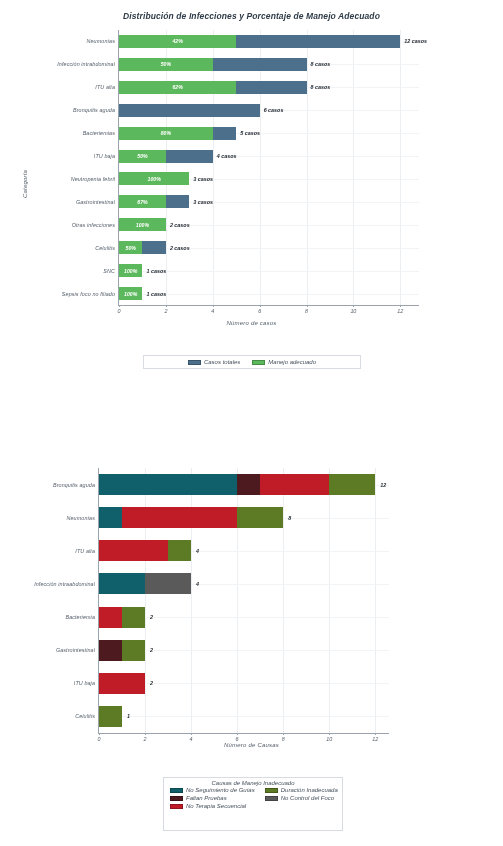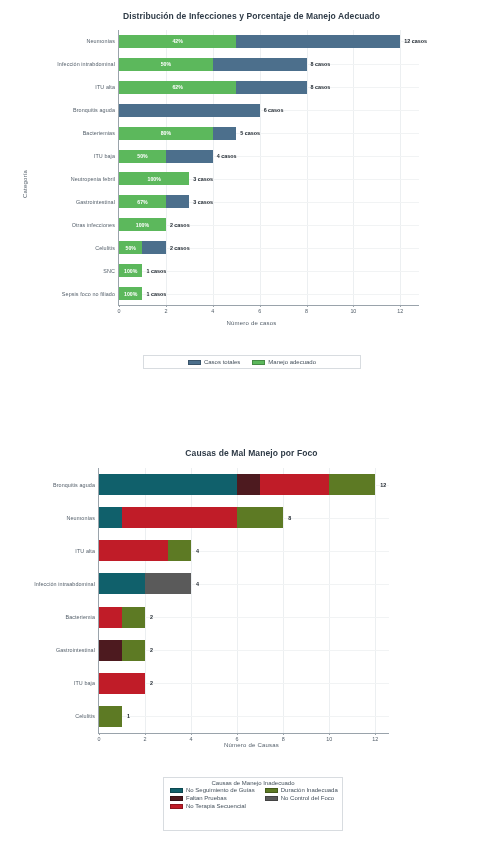--- a/index.html
+++ b/index.html
@@ -1,17 +1,17 @@
 <!DOCTYPE html>
 <html><head>
 <meta charset="utf-8">
 <style>
   html,body{margin:0;padding:0;background:#ffffff;}
   body{width:503px;height:846px;font-family:"Liberation Sans",sans-serif;color:#3f4a55;overflow:hidden;}
-  .page{position:relative;width:414px;height:846px;}
+  .page{position:relative;width:414px;height:846px;font-style:italic;}
 
   
   .figure{position:absolute;left:0;width:503px;background:#fff;}
   .fig-title{text-align:center;font-size:8.5px;font-weight:bold;color:#2f3b47;letter-spacing:.1px;}
 
   .plotwrap{position:relative;}
   .ylabel{position:absolute;writing-mode:vertical-rl;transform:rotate(180deg);font-size:6px;color:#55606b;letter-spacing:.2px;}
   .xlabel{position:absolute;text-align:center;font-size:6px;color:#55606b;letter-spacing:.2px;width:100%;}
 
   .plot{position:absolute;border-left:1px solid #9aa3ab;border-bottom:1px solid #9aa3ab;box-sizing:content-box;}
@@ -184,21 +184,20 @@
         <span class="legend-text">Casos totales</span>
       </div>
       <div class="legend-row">
         <span class="swatch" style="background:#5cb85c"></span>
         <span class="legend-text">Manejo adecuado</span>
       </div>
     </div>
   </div>
 
   <div class="figure" id="fig2" style="top:440px;height:406px;">
-    <div class="fig-title" style="position:absolute;top:8px;left:0;width:503px;">Causas de Mal Manejo por Foco</div>
 
     <div class="plotwrap" style="position:absolute;top:0;left:0;width:503px;height:310px;">
 
       <div class="plot" id="plot2" style="left:98px;top:28px;width:290px;height:265px;">
           <div class="tick-mark" style="left: 0px; top: 265px;"></div>
           <div class="tick" style="left: 0px; top: 268px;">0</div>
           <div class="grid-v" style="left: 46.0317px;"></div>
           <div class="tick-mark" style="left: 46.0317px; top: 265px;"></div>
           <div class="tick" style="left: 46.0317px; top: 268px;">2</div>
           <div class="grid-v" style="left: 92.0635px;"></div>

